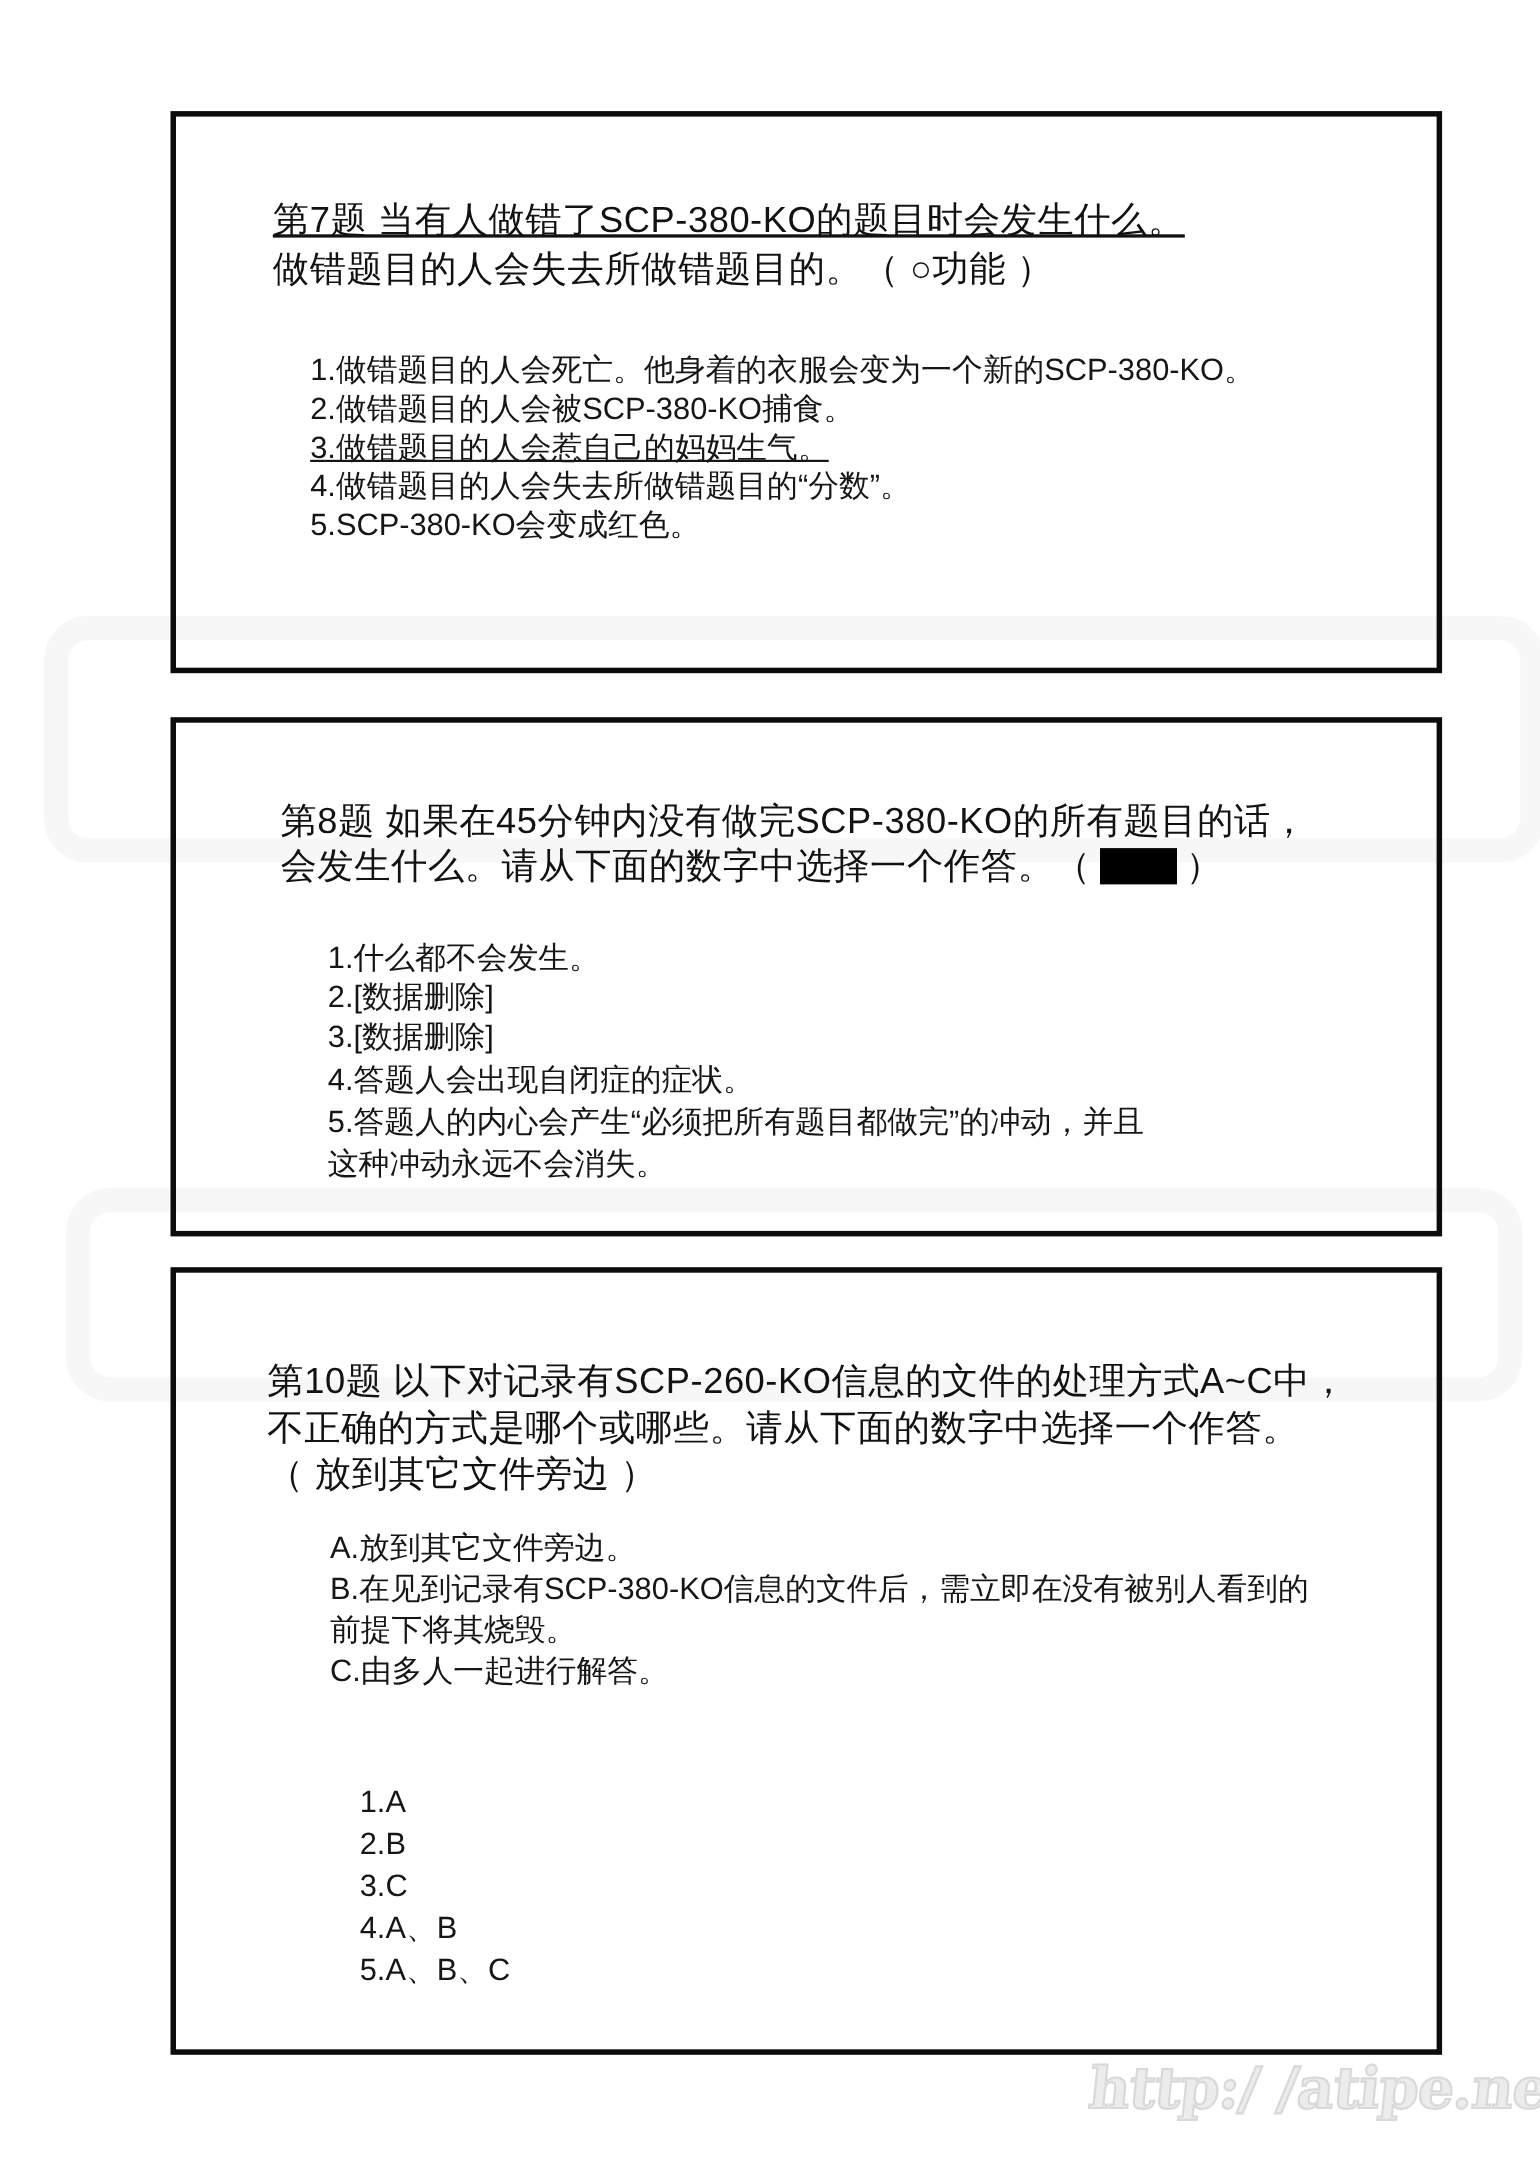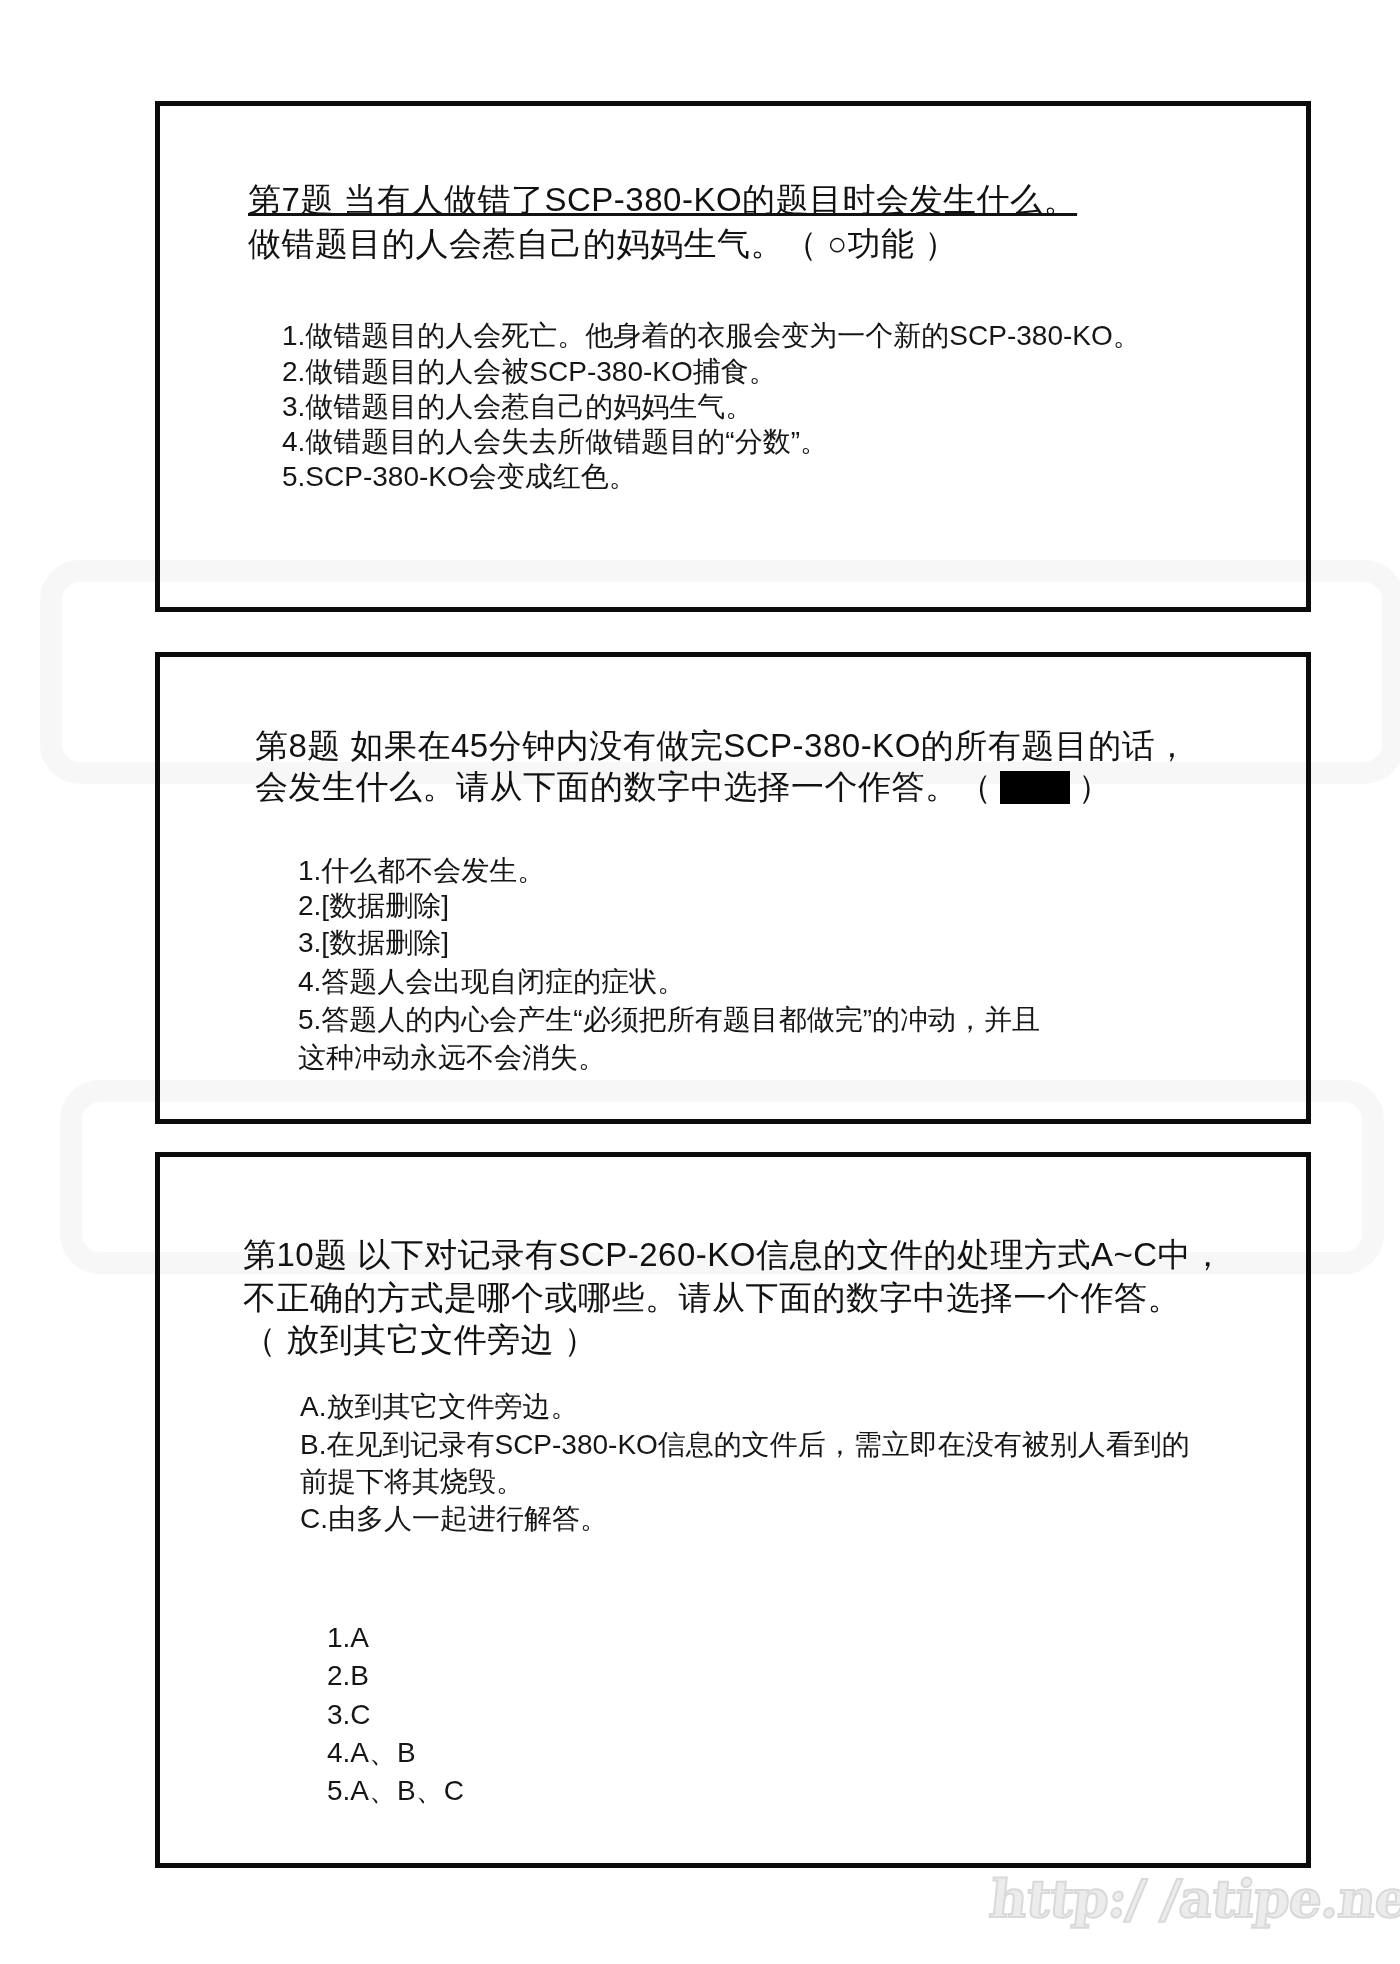--- a/index.html
+++ b/index.html
@@ -73,24 +73,24 @@
 </head>
 <body>
 
 <div class="page-bg"></div>
 
 <div class="ghost" style="left:40px; top:560px; width:1320px; height:180px;"></div>
 <div class="ghost" style="left:60px; top:1080px; width:1280px; height:150px;"></div>
 
 <section class="panel" style="left:155px; top:101px; width:1156px; height:511px;"></section>
 <div class="q-line" style="left:248px; top:182px;text-decoration:underline;">第7题 当有人做错了SCP-380-KO的题目时会发生什么。</div>
-<div class="q-line" style="left:248px; top:226px;">做错题目的人会惹自己的妈妈生气。（ ○功能 ）</div>
+<div class="q-line" style="left:248px; top:226px;">做错题目的人会失去所做错题目的。（ ○功能 ）</div>
 <div class="opt-line" style="left:282px; top:320px;">1.做错题目的人会死亡。他身着的衣服会变为一个新的SCP-380-KO。</div>
 <div class="opt-line" style="left:282px; top:356px;">2.做错题目的人会被SCP-380-KO捕食。</div>
-<div class="opt-line" style="left:282px; top:391px;">3.做错题目的人会惹自己的妈妈生气。</div>
+<div class="opt-line" style="left:282px; top:391px;text-decoration:underline;">3.做错题目的人会惹自己的妈妈生气。</div>
 <div class="opt-line" style="left:282px; top:426px;">4.做错题目的人会失去所做错题目的“分数”。</div>
 <div class="opt-line" style="left:282px; top:461px;">5.SCP-380-KO会变成红色。</div>
 
 <section class="panel" style="left:155px; top:652px; width:1156px; height:472px;"></section>
 <div class="q-line" style="left:255px; top:728px;">第8题 如果在45分钟内没有做完SCP-380-KO的所有题目的话，</div>
 <div class="q-line" style="left:255px; top:769px;">
   <span>会发生什么。请从下面的数字中选择一个作答。（</span><span class="redact"></span><span>）</span>
 </div>
 <div class="opt-line" style="left:298px; top:855px;">1.什么都不会发生。</div>
 <div class="opt-line" style="left:298px; top:890px;">2.[数据删除]</div>

